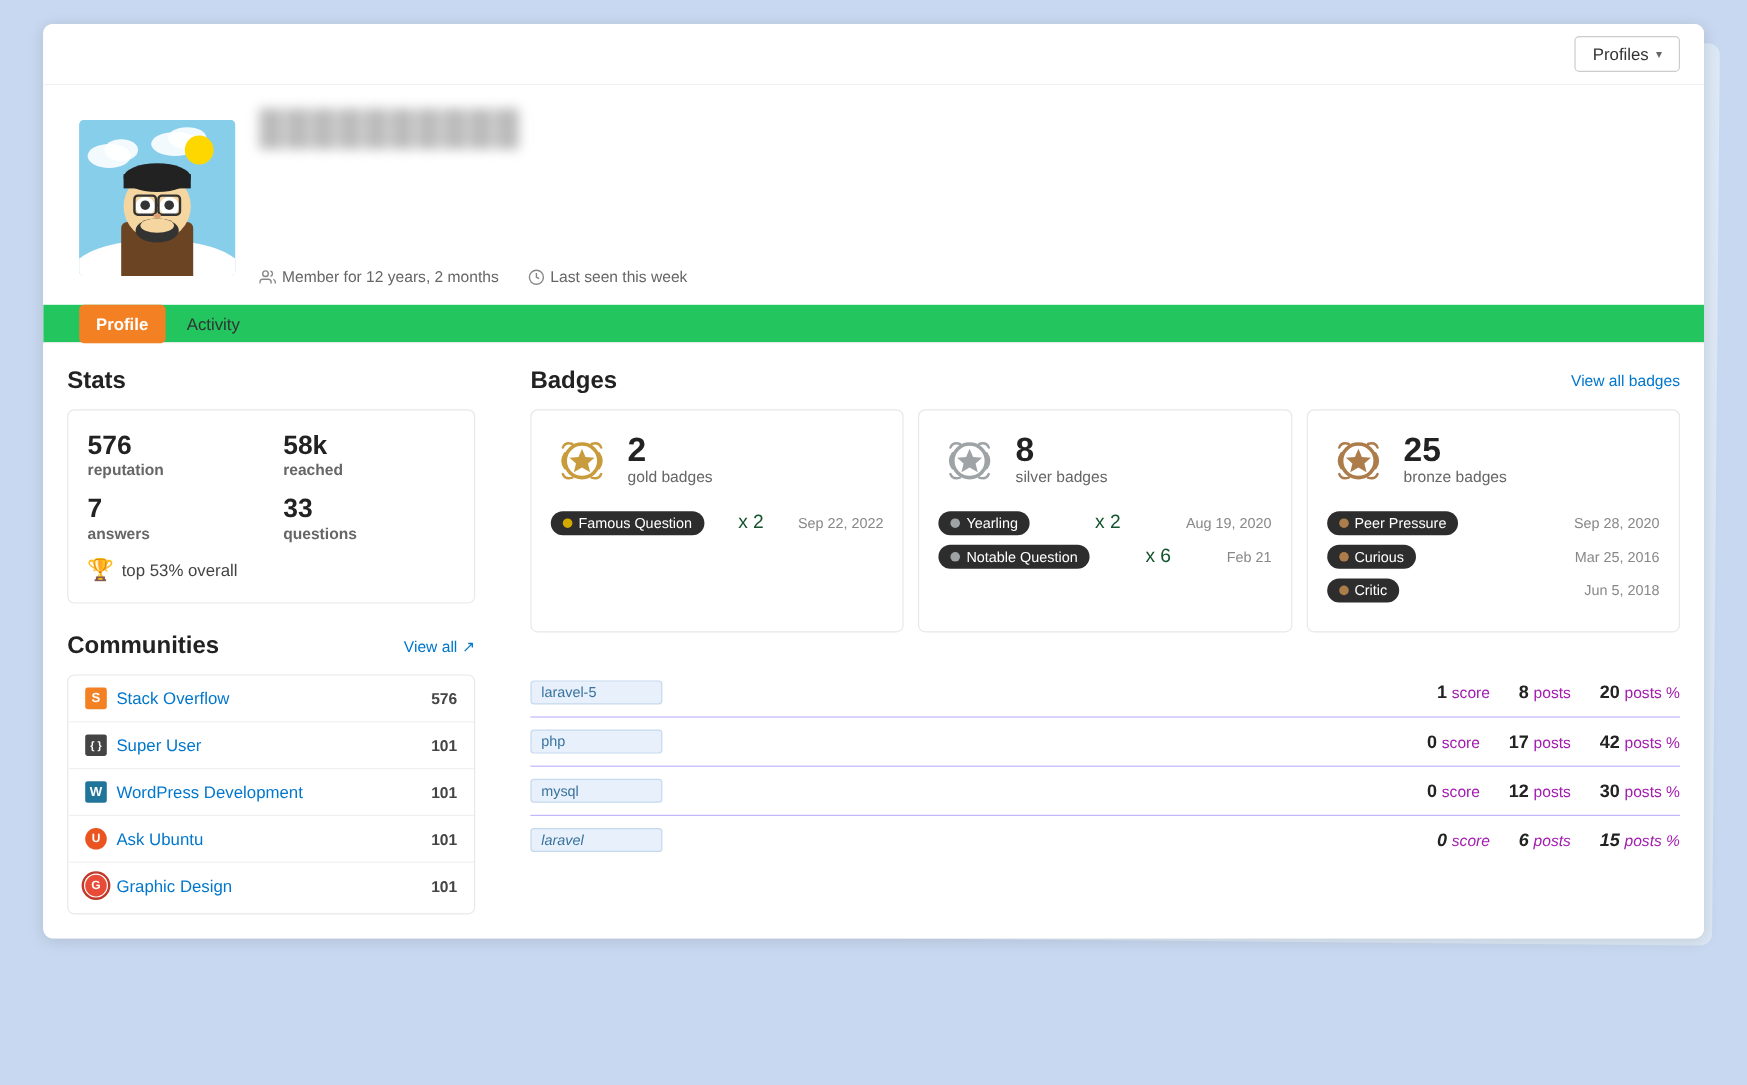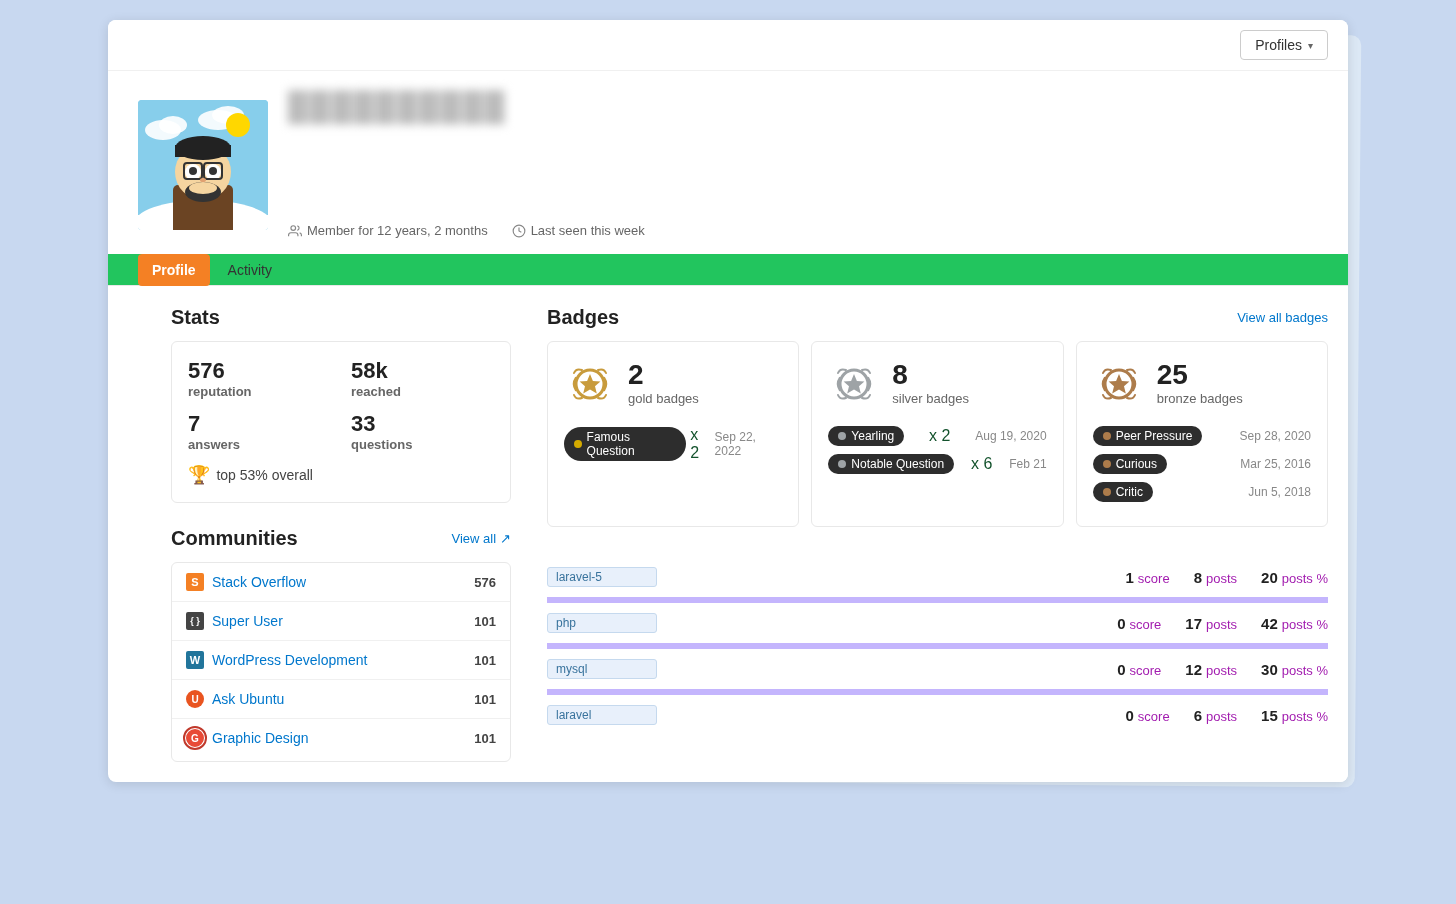--- a/index.html
+++ b/index.html
@@ -7,21 +7,21 @@
       background: #c8d8f0;
       font-family: -apple-system, BlinkMacSystemFont, 'Segoe UI', Arial, sans-serif;
       min-height: 904px;
       display: flex;
       align-items: flex-start;
       justify-content: center;
       padding: 20px;
     }
     .page-wrapper {
       position: relative;
-      width: 1240px;
+      width: 1384px;
     }
     
     .paper-back {
       position: absolute;
       top: 10px;
       right: -10px;
       width: 100%;
       height: calc(100% - 10px);
       background: #dce8f5;
       border-radius: 10px;
@@ -123,24 +123,23 @@
       color: #fff;
       font-weight: 600;
     }
     .tab-btn.inactive {
       background: transparent;
       color: #333;
     }
     
     .content-area {
       display: flex;
-      gap: 6px;
+      gap: 16px;
       padding: 20px 20px;
       background: #fff;
-      margin-left: 43px;
     }
     .left-col {
       width: 340px;
       flex-shrink: 0;
       margin-right: 30px;
     }
     .right-col {
       flex: 1;
     }
     
@@ -307,24 +306,24 @@
     .top-tags-header {
       display: flex;
       justify-content: space-between;
       align-items: center;
       margin-bottom: 12px;
     }
     .tag-row {
       display: flex;
       align-items: center;
       padding: 10px 0;
-      border-bottom: 6px solid #c4b5fd;
+      border-bottom: 1px solid #c4b5fd;
       font-size: 14px;
     }
-    .tag-row:last-child { border-bottom: none; }
+    .tag-row:last-child { border-bottom: none; font-style: italic; }
     .tag-pill {
       background: #e8f0fb;
       color: #39739d;
       border: 1px solid #c5d9ee;
       border-radius: 3px;
       padding: 2px 8px;
       font-size: 12px;
       width: 110px;
       flex-shrink: 0;
     }

